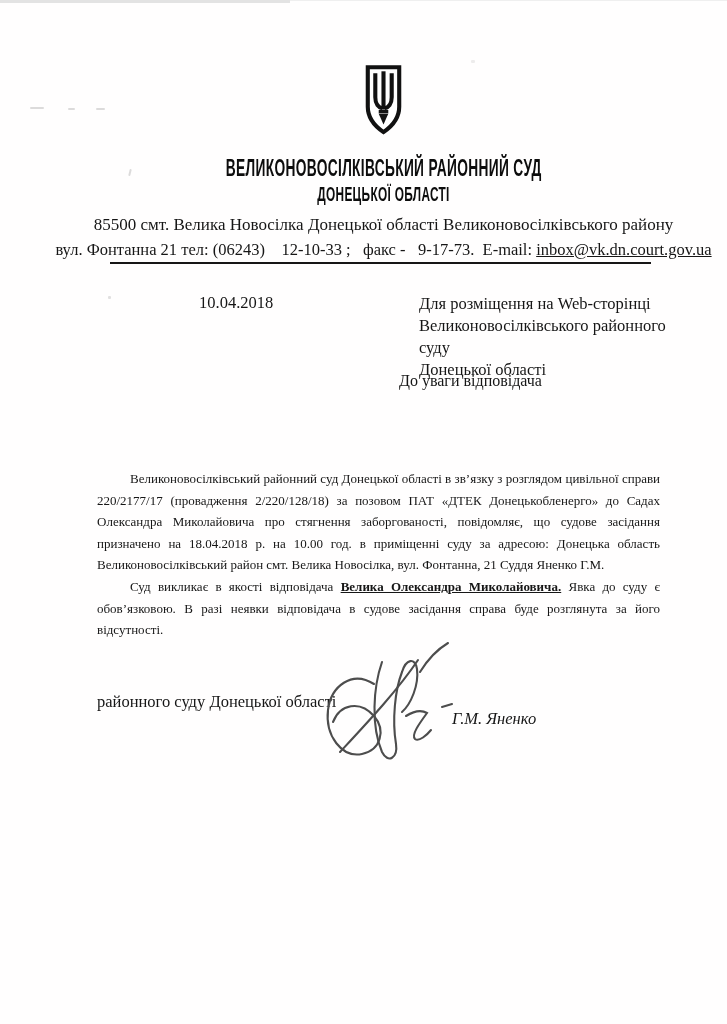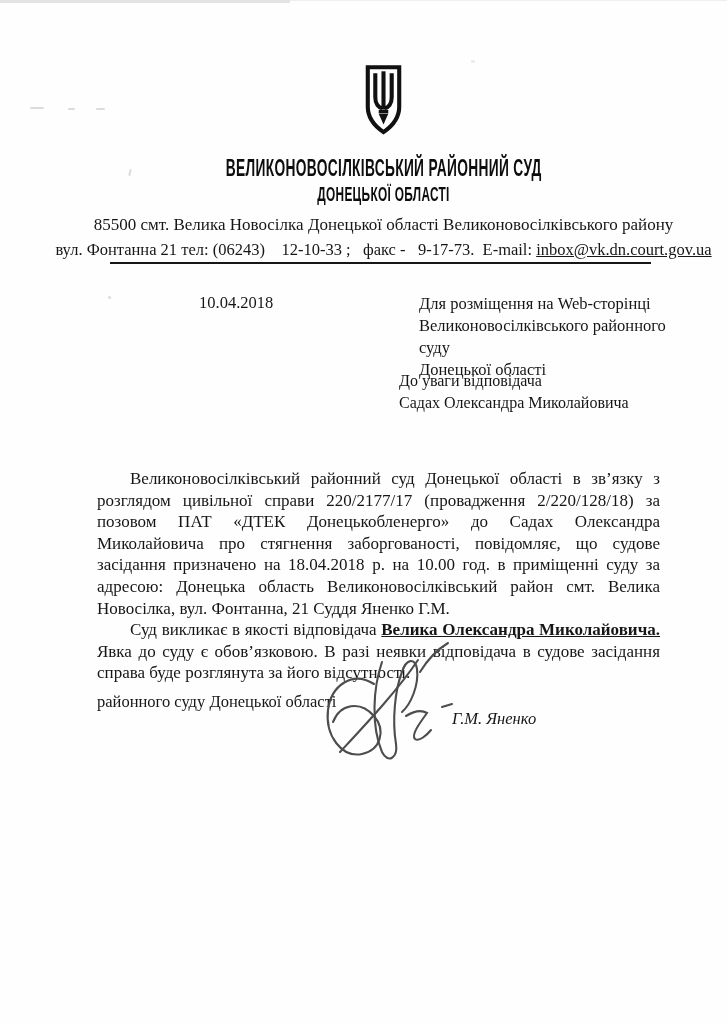--- a/index.html
+++ b/index.html
@@ -42,21 +42,21 @@
   .header-rule{position:absolute;top:262px;left:110px;width:541px;height:2px;background:#161616;}
 
   
   .doc-date{position:absolute;left:154px;top:293px;font-size:16.5px;margin-left:45px;}
   .web-note{position:absolute;left:399px;top:293px;width:280px;font-size:16.5px;line-height:22px;margin-left:20px;}
   .attention{position:absolute;left:399px;top:370px;width:280px;font-size:16px;line-height:22px;font-weight:normal;}
 
   
   .doc-body{
     position:absolute;left:97px;top:468px;width:563px;
-    font-size:17px;line-height:21.6px;text-align:justify;
+    font-size:13px;line-height:21.6px;text-align:justify;
   }
   .doc-body p{margin:0;text-indent:33px;}
   .bold-underline{font-weight:bold;text-decoration:underline;}
 
   
   .sig-title{position:absolute;left:97px;top:691px;font-size:16.5px;line-height:22.5px;}
   .sig-scribble{position:absolute;left:318px;top:640px;}
   .sig-name{position:absolute;left:452px;top:709px;font-size:16.5px;font-style:italic;}
 </style>
 </head>
@@ -100,21 +100,20 @@
   <div class="doc-date">10.04.2018</div>
 
   <div class="web-note">
     <div>Для розміщення на Web-сторінці</div>
     <div>Великоновосілківського районного суду</div>
     <div>Донецької області</div>
   </div>
 
   <div class="attention">
     <div>До уваги відповідача</div>
-    <div>Садах Олександра Миколайовича</div>
   </div>
 
   <div class="doc-body">
     <p>Великоновосілківський районний суд Донецької області в зв’язку з розглядом цивільної справи 220/2177/17 (провадження 2/220/128/18) за позовом ПАТ «ДТЕК Донецькобленерго» до Садах Олександра Миколайовича про стягнення заборгованості, повідомляє, що судове засідання призначено на 18.04.2018 р. на 10.00 год. в приміщенні суду за адресою: Донецька область Великоновосілківський район смт. Велика Новосілка, вул. Фонтанна, 21 Суддя Яненко Г.М.</p>
     <p><span>Суд викликає в якості відповідача </span><span class="bold-underline">Велика Олександра Миколайовича.</span><span> Явка до суду є обов’язковою. В разі неявки відповідача в судове засідання справа буде розглянута за його відсутності.</span></p>
   </div>
 
   <div class="sig-title">
     <div>районного суду Донецької області</div>
   </div>

